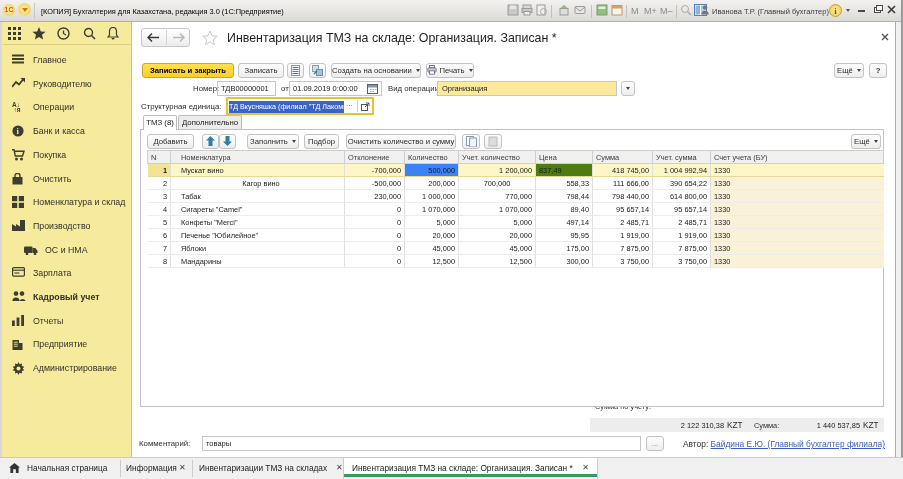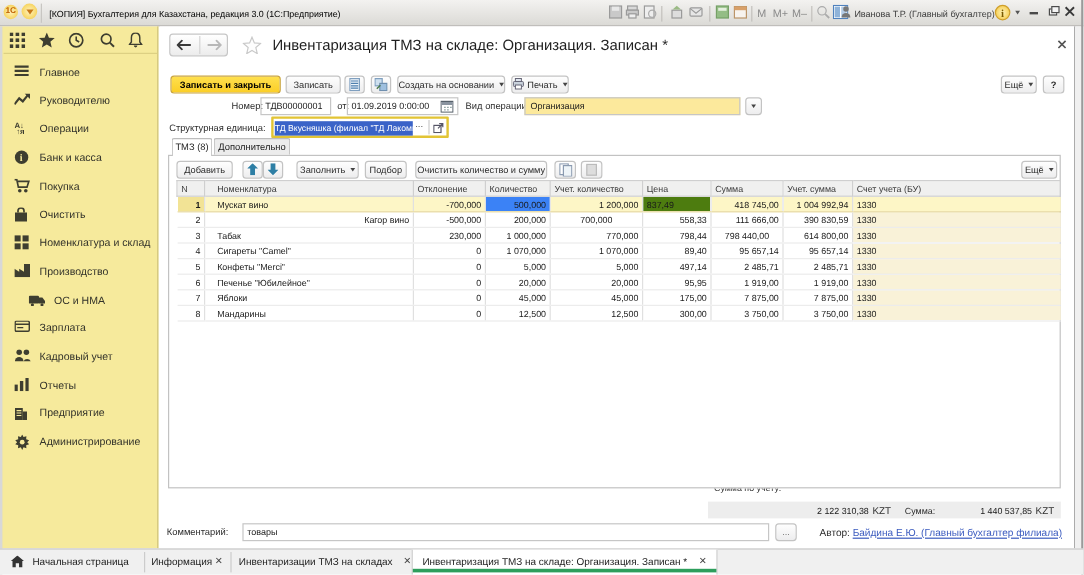--- a/index.html
+++ b/index.html
@@ -182,21 +182,21 @@
         <span class="abs" style="left:33px;top:7px;color:#32322a;font-size:8.8px;white-space:nowrap;">ОС и НМА</span>
       </div>
       <div class="abs" style="left: 0px; top: 213.3px; width: 131px; height: 23.7px;">
         <span class="abs" style="left:12px;top:6px;"><svg width="13" height="10" viewBox="0 0 13 10">
             <rect x="0.6" y="0.6" width="11.8" height="8.5" rx="1" fill="none" stroke="#3e3e30" stroke-width="1.2"></rect>
             <path d="M0.6 3.2 h11.8" stroke="#3e3e30" stroke-width="1.2"></path>
             <path d="M2.4 6 h5" stroke="#3e3e30" stroke-width="1.1"></path>
           </svg></span>
         <span class="abs" style="left:33px;top:7px;color:#32322a;font-size:8.8px;white-space:nowrap;">Зарплата</span>
       </div>
-      <div class="abs" style="left: 0px; top: 237px; width: 131px; height: 23.7px;">
+      <div class="abs" style="left: 0px; top: 237px; width: 131px; height: 23.7px; font-weight: bold;">
         <span class="abs" style="left:12px;top:6px;"><svg width="14" height="11" viewBox="0 0 14 11">
             <circle cx="4" cy="2.6" r="2.3" fill="#3e3e30"></circle>
             <path d="M0.4 10 a3.6 3.6 0 0 1 7.2 0 Z" fill="#3e3e30"></path>
             <circle cx="10" cy="2.6" r="2.3" fill="#3e3e30"></circle>
             <path d="M7.6 10 a3.3 3.3 0 0 1 6 0 Z" fill="#3e3e30"></path>
           </svg></span>
         <span class="abs" style="left:33px;top:7px;color:#32322a;font-size:8.8px;white-space:nowrap;">Кадровый учет</span>
       </div>
       <div class="abs" style="left: 0px; top: 260.7px; width: 131px; height: 23.7px;">
         <span class="abs" style="left:12px;top:6px;"><svg width="12" height="11" viewBox="0 0 12 11">
@@ -341,37 +341,37 @@
               <td style="border-left:1px solid #e0e0e0;border-bottom:1px solid #e6d89a;padding:0 3px;text-align:right;background:#fdf6c6;white-space:nowrap;overflow:hidden;">-700,000</td>
               <td style="border-left:1px solid #e0e0e0;border-bottom:1px solid #e6d89a;padding:0 3px;text-align:right;background:#3b82f6;white-space:nowrap;overflow:hidden;">500,000</td>
               <td style="border-left:1px solid #e0e0e0;border-bottom:1px solid #e6d89a;padding:0 3px;text-align:right;background:#fdf6c6;white-space:nowrap;overflow:hidden;">1 200,000</td>
               <td style="border-left:1px solid #e0e0e0;border-bottom:1px solid #e6d89a;padding:0 3px;text-align:left;background:#4d7c0f;white-space:nowrap;overflow:hidden;">837,49</td>
               <td style="border-left:1px solid #e0e0e0;border-bottom:1px solid #e6d89a;padding:0 3px;text-align:right;background:#fdf6c6;white-space:nowrap;overflow:hidden;">418 745,00</td>
               <td style="border-left:1px solid #e0e0e0;border-bottom:1px solid #e6d89a;padding:0 3px;text-align:right;background:#fdf6c6;white-space:nowrap;overflow:hidden;">1 004 992,94</td>
               <td style="border-left:1px solid #e0e0e0;border-bottom:1px solid #e6d89a;padding:0 3px;text-align:left;background:#fdf6c6;white-space:nowrap;overflow:hidden;">1330</td>
             </tr>
             <tr style="height:13px;">
               <td style="border-bottom:1px solid #ececec;padding:0 3px;text-align:right;background:#fff;white-space:nowrap;overflow:hidden;">2</td>
-              <td style="border-left:1px solid #e0e0e0;border-bottom:1px solid #ececec;padding:0 3px 0 10px;text-align:right;background:#fff;white-space:nowrap;overflow:hidden;">Кагор вино</td>
+              <td style="border-left:1px solid #e0e0e0;border-bottom:1px solid #ececec;padding:0 3px 0 10px;text-align:center;background:#fff;white-space:nowrap;overflow:hidden;">Кагор вино</td>
               <td style="border-left:1px solid #e0e0e0;border-bottom:1px solid #ececec;padding:0 3px;text-align:right;background:#fff;white-space:nowrap;overflow:hidden;">-500,000</td>
               <td style="border-left:1px solid #e0e0e0;border-bottom:1px solid #ececec;padding:0 3px;text-align:right;background:#fff;white-space:nowrap;overflow:hidden;">200,000</td>
               <td style="border-left:1px solid #e0e0e0;border-bottom:1px solid #ececec;padding:0 3px;text-align:center;background:#fff;white-space:nowrap;overflow:hidden;">700,000</td>
               <td style="border-left:1px solid #e0e0e0;border-bottom:1px solid #ececec;padding:0 3px;text-align:right;background:#fff;white-space:nowrap;overflow:hidden;">558,33</td>
               <td style="border-left:1px solid #e0e0e0;border-bottom:1px solid #ececec;padding:0 3px;text-align:right;background:#fff;white-space:nowrap;overflow:hidden;">111 666,00</td>
-              <td style="border-left:1px solid #e0e0e0;border-bottom:1px solid #ececec;padding:0 3px;text-align:right;background:#fff;white-space:nowrap;overflow:hidden;">390 830,59</td>
+              <td style="border-left:1px solid #e0e0e0;border-bottom:1px solid #ececec;padding:0 3px;text-align:right;background:#fff;white-space:nowrap;overflow:hidden;">390 654,22</td>
               <td style="border-left:1px solid #e0e0e0;border-bottom:1px solid #ececec;padding:0 3px;text-align:left;background:#f9f2d8;white-space:nowrap;overflow:hidden;">1330</td>
             </tr>
             <tr style="height:13px;">
               <td style="border-bottom:1px solid #ececec;padding:0 3px;text-align:right;background:#fff;white-space:nowrap;overflow:hidden;">3</td>
               <td style="border-left:1px solid #e0e0e0;border-bottom:1px solid #ececec;padding:0 3px 0 10px;text-align:left;background:#fff;white-space:nowrap;overflow:hidden;">Табак</td>
               <td style="border-left:1px solid #e0e0e0;border-bottom:1px solid #ececec;padding:0 3px;text-align:right;background:#fff;white-space:nowrap;overflow:hidden;">230,000</td>
               <td style="border-left:1px solid #e0e0e0;border-bottom:1px solid #ececec;padding:0 3px;text-align:right;background:#fff;white-space:nowrap;overflow:hidden;">1 000,000</td>
               <td style="border-left:1px solid #e0e0e0;border-bottom:1px solid #ececec;padding:0 3px;text-align:right;background:#fff;white-space:nowrap;overflow:hidden;">770,000</td>
               <td style="border-left:1px solid #e0e0e0;border-bottom:1px solid #ececec;padding:0 3px;text-align:right;background:#fff;white-space:nowrap;overflow:hidden;">798,44</td>
-              <td style="border-left:1px solid #e0e0e0;border-bottom:1px solid #ececec;padding:0 3px;text-align:center;background:#fff;white-space:nowrap;overflow:hidden;">798 440,00</td>
+              <td style="border-left:1px solid #e0e0e0;border-bottom:1px solid #ececec;padding:0 3px;text-align:right;background:#fff;white-space:nowrap;overflow:hidden;">798 440,00</td>
               <td style="border-left:1px solid #e0e0e0;border-bottom:1px solid #ececec;padding:0 3px;text-align:right;background:#fff;white-space:nowrap;overflow:hidden;">614 800,00</td>
               <td style="border-left:1px solid #e0e0e0;border-bottom:1px solid #ececec;padding:0 3px;text-align:left;background:#f9f2d8;white-space:nowrap;overflow:hidden;">1330</td>
             </tr>
             <tr style="height:13px;">
               <td style="border-bottom:1px solid #ececec;padding:0 3px;text-align:right;background:#fff;white-space:nowrap;overflow:hidden;">4</td>
               <td style="border-left:1px solid #e0e0e0;border-bottom:1px solid #ececec;padding:0 3px 0 10px;text-align:left;background:#fff;white-space:nowrap;overflow:hidden;">Сигареты "Camel"</td>
               <td style="border-left:1px solid #e0e0e0;border-bottom:1px solid #ececec;padding:0 3px;text-align:right;background:#fff;white-space:nowrap;overflow:hidden;">0</td>
               <td style="border-left:1px solid #e0e0e0;border-bottom:1px solid #ececec;padding:0 3px;text-align:right;background:#fff;white-space:nowrap;overflow:hidden;">1 070,000</td>
               <td style="border-left:1px solid #e0e0e0;border-bottom:1px solid #ececec;padding:0 3px;text-align:right;background:#fff;white-space:nowrap;overflow:hidden;">1 070,000</td>
               <td style="border-left:1px solid #e0e0e0;border-bottom:1px solid #ececec;padding:0 3px;text-align:right;background:#fff;white-space:nowrap;overflow:hidden;">89,40</td>

